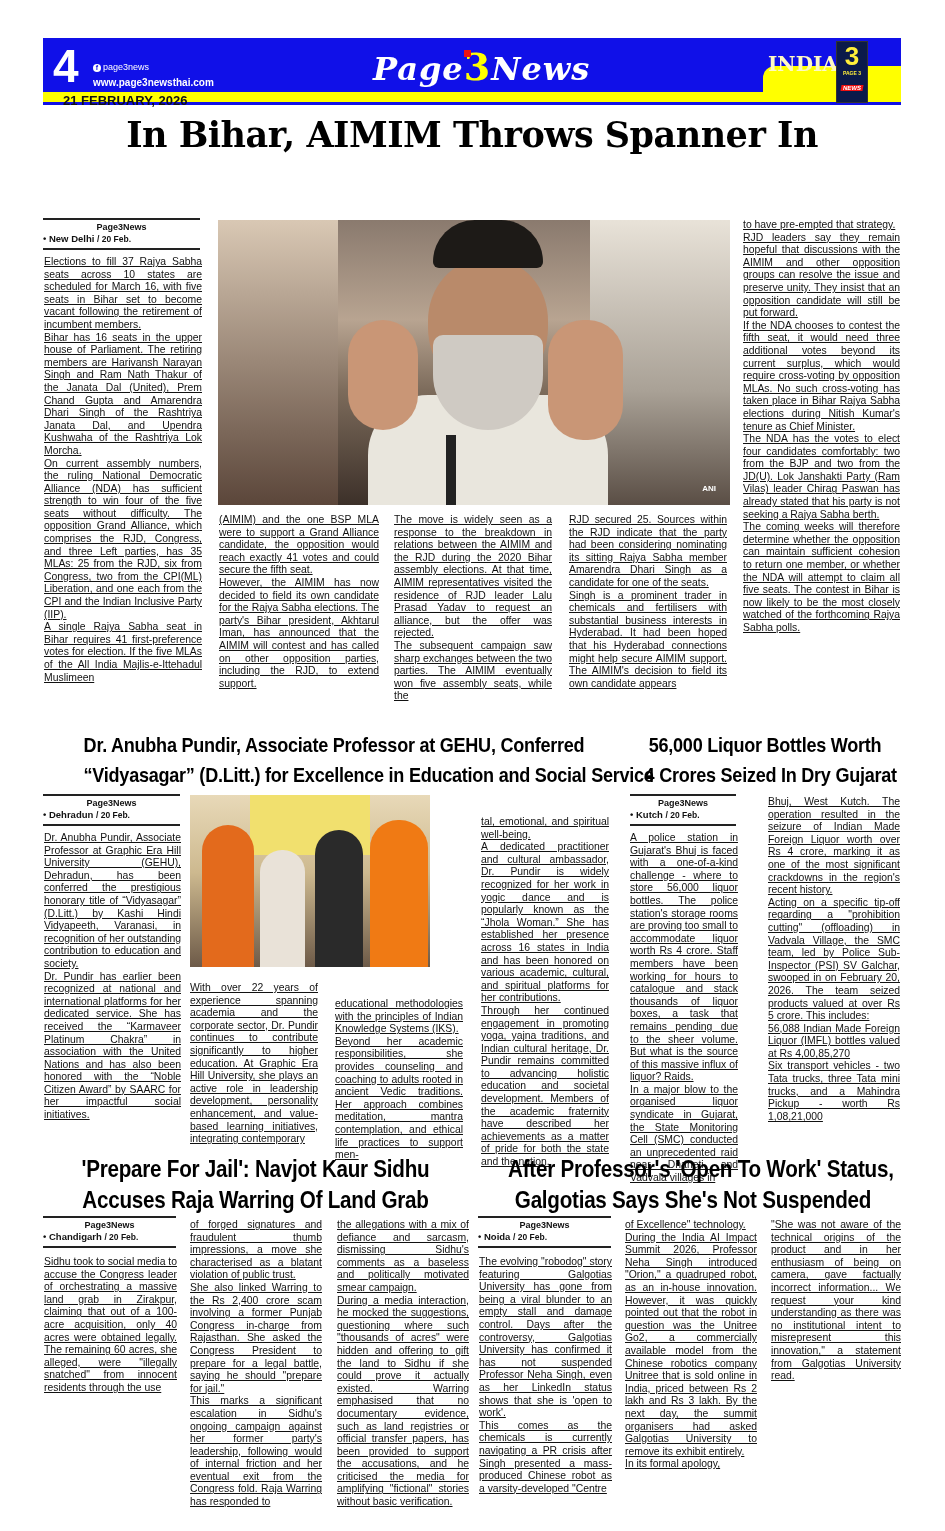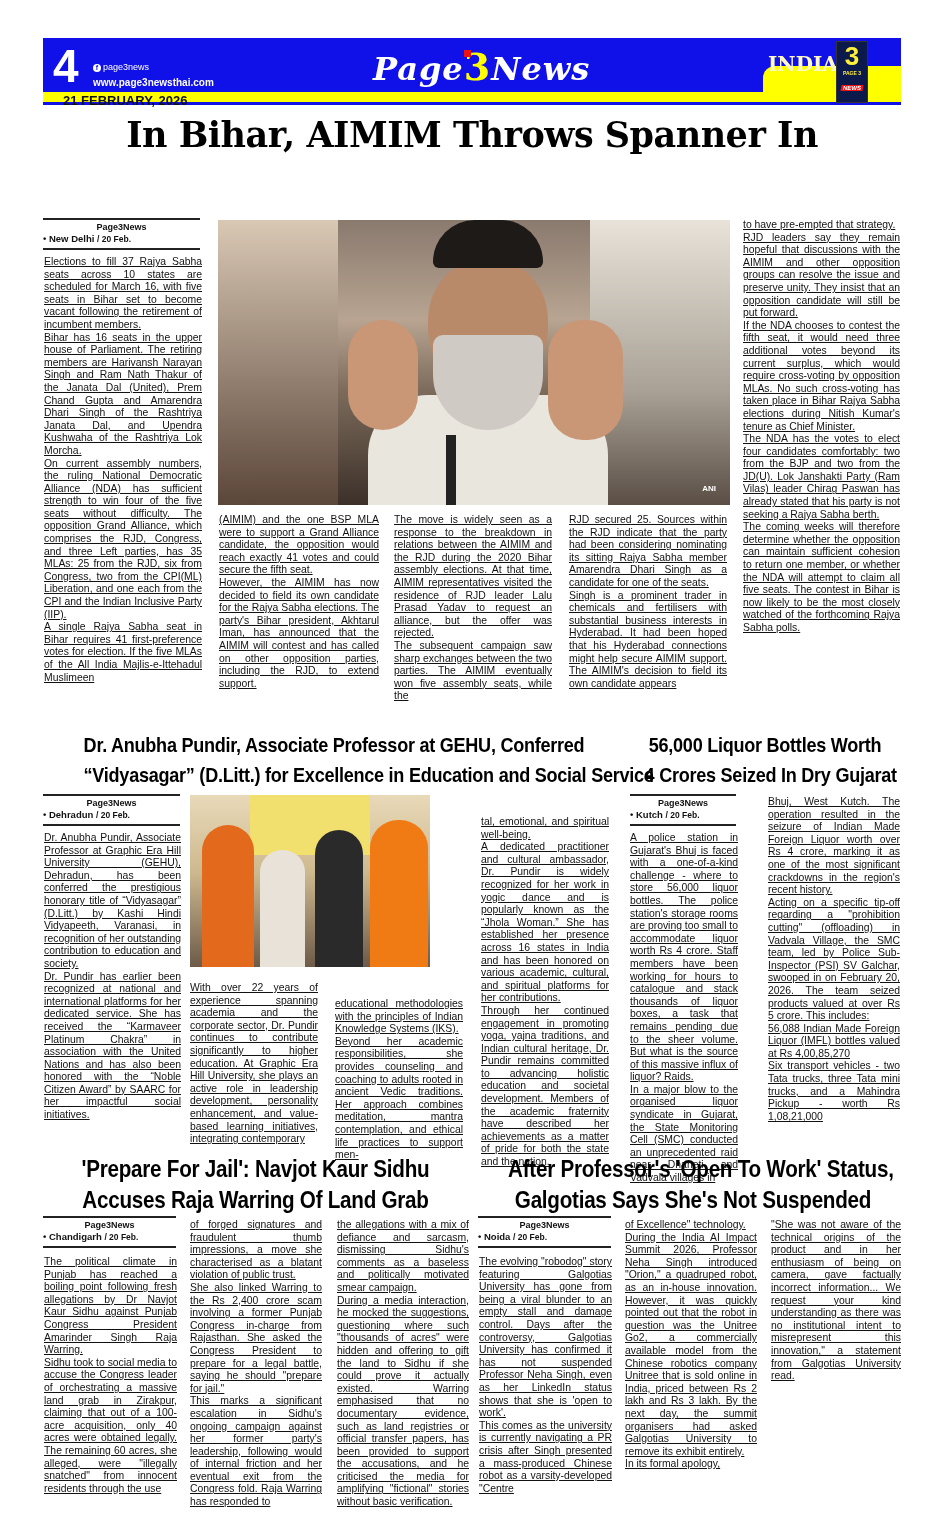--- a/index.html
+++ b/index.html
@@ -186,21 +186,20 @@
 <div class="sub-headline" style="left:43px; top:1153px; width:425px; font-size:24px; line-height:31px;">
   <div style="white-space:nowrap;">'Prepare For Jail': Navjot Kaur Sidhu</div>
   <div style="white-space:nowrap;">Accuses Raja Warring Of Land Grab</div>
 </div>
 
 <div class="dateline" style="left:43px; top:1216px; width:133px;">
   <div class="agency">Page3News</div>
   <div class="place"><span>• Chandigarh</span> <span class="d">/ 20 Feb.</span></div>
 </div>
 <div class="col" style="left:44px; top:1256px; width:133px;">
-  <p>The political climate in Punjab has reached a boiling point following fresh allegations by Dr Navjot Kaur Sidhu against Punjab Congress President Amarinder Singh Raja Warring.</p>
   <p>Sidhu took to social media to accuse the Congress leader of orchestrating a massive land grab in Zirakpur, claiming that out of a 100-acre acquisition, only 40 acres were obtained legally. The remaining 60 acres, she alleged, were "illegally snatched" from innocent residents through the use</p>
 </div>
 <div class="col" style="left:190px; top:1219px; width:132px;">
   <p>of forged signatures and fraudulent thumb impressions, a move she characterised as a blatant violation of public trust.</p>
   <p>She also linked Warring to the Rs 2,400 crore scam involving a former Punjab Congress in-charge from Rajasthan. She asked the Congress President to prepare for a legal battle, saying he should "prepare for jail."</p>
   <p>This marks a significant escalation in Sidhu's ongoing campaign against her former party's leadership, following would of internal friction and her eventual exit from the Congress fold. Raja Warring has responded to</p>
 </div>
 <div class="col" style="left:337px; top:1219px; width:132px;">
   <p>the allegations with a mix of defiance and sarcasm, dismissing Sidhu's comments as a baseless and politically motivated smear campaign.</p>
   <p>During a media interaction, he mocked the suggestions, questioning where such "thousands of acres" were hidden and offering to gift the land to Sidhu if she could prove it actually existed. Warring emphasised that no documentary evidence, such as land registries or official transfer papers, has been provided to support the accusations, and he criticised the media for amplifying "fictional" stories without basic verification.</p>
@@ -210,21 +209,21 @@
   <div style="white-space:nowrap;">After Professor's 'Open To Work' Status,</div>
   <div style="white-space:nowrap;">Galgotias Says She's Not Suspended</div>
 </div>
 
 <div class="dateline" style="left:478px; top:1216px; width:133px;">
   <div class="agency">Page3News</div>
   <div class="place"><span>• Noida</span> <span class="d">/ 20 Feb.</span></div>
 </div>
 <div class="col" style="left:479px; top:1256px; width:133px;">
   <p>The evolving "robodog" story featuring Galgotias University has gone from being a viral blunder to an empty stall and damage control. Days after the controversy, Galgotias University has confirmed it has not suspended Professor Neha Singh, even as her LinkedIn status shows that she is 'open to work'.</p>
-  <p>This comes as the university is currently navigating a PR crisis after Singh presented a mass-produced Chinese robot as a varsity-developed "Centre</p>
+  <p>This comes as the chemicals is currently navigating a PR crisis after Singh presented a mass-produced Chinese robot as a varsity-developed "Centre</p>
 </div>
 <div class="col" style="left:625px; top:1219px; width:132px;">
   <p>of Excellence" technology.</p>
   <p>During the India AI Impact Summit 2026, Professor Neha Singh introduced "Orion," a quadruped robot, as an in-house innovation. However, it was quickly pointed out that the robot in question was the Unitree Go2, a commercially available model from the Chinese robotics company Unitree that is sold online in India, priced between Rs 2 lakh and Rs 3 lakh. By the next day, the summit organisers had asked Galgotias University to remove its exhibit entirely.</p>
   <p>In its formal apology,</p>
 </div>
 <div class="col" style="left:771px; top:1219px; width:130px;">
   <p>"She was not aware of the technical origins of the product and in her enthusiasm of being on camera, gave factually incorrect information... We request your kind understanding as there was no institutional intent to misrepresent this innovation," a statement from Galgotias University read.</p>
 </div>
 

